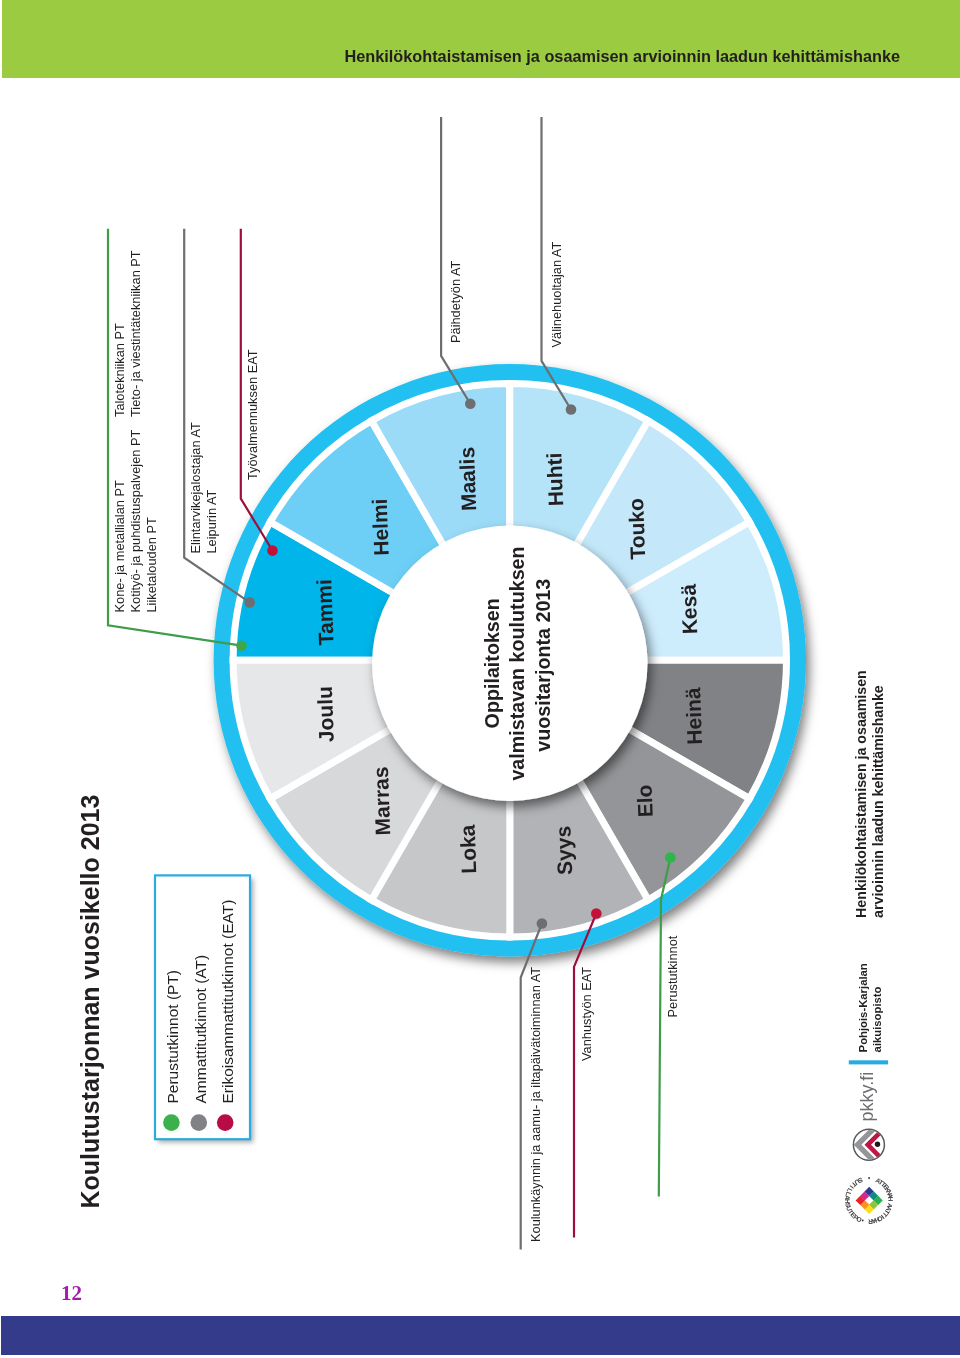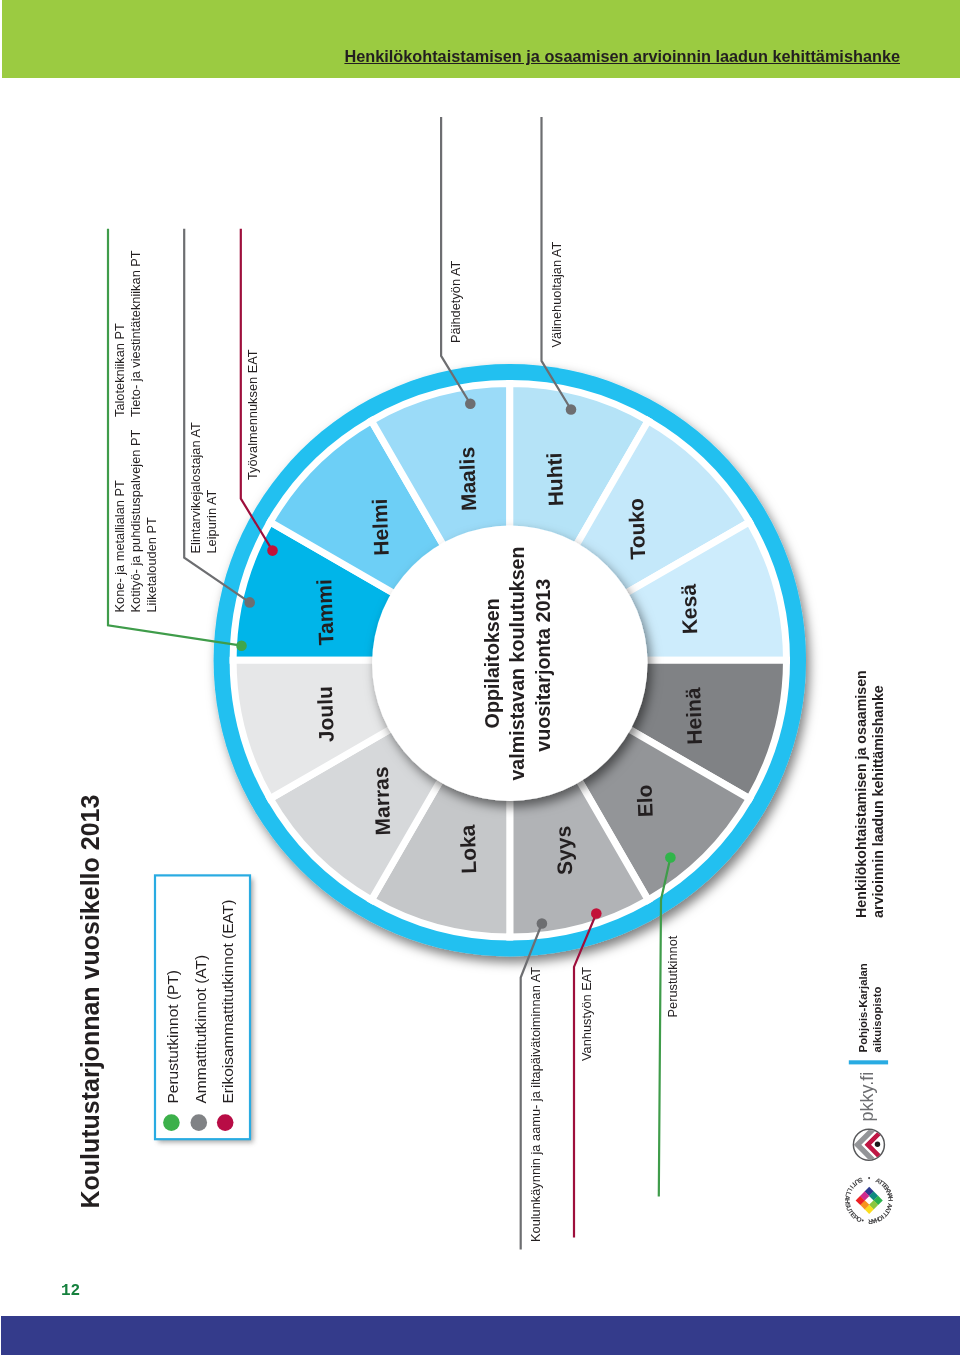--- a/index.html
+++ b/index.html
@@ -1,21 +1,21 @@
 <!DOCTYPE html>
 <html><head>
 <meta charset="utf-8">
 <style>
   html,body{margin:0;padding:0;}
   body{width:960px;height:1358px;background:#fff;font-family:"Liberation Sans",sans-serif;overflow:hidden;position:relative;}
   .page{position:absolute;left:0;top:0;width:960px;height:1358px;}
   #hdr{position:absolute;left:2px;top:0;width:958px;height:78px;background:#9bcb41;}
-  #hdr-title{position:absolute;right:60px;top:48px;font-size:16.3px;font-weight:bold;color:#231f20;line-height:1;text-decoration:underline;}
+  #hdr-title{position:absolute;right:60px;top:48px;font-size:16.3px;font-weight:bold;color:#231f20;line-height:1;}
   #footer{position:absolute;left:1px;top:1316px;width:959px;height:39px;background:#343b8b;}
-  #pageno{position:absolute;left:61px;top:1283px;font-family:Liberation Mono, monospace;font-weight:bold;font-size:16px;color:#15803d;line-height:1;}
+  #pageno{position:absolute;left:61px;top:1283px;font-family:Liberation Serif, serif;font-weight:bold;font-size:21px;color:#a21caf;line-height:1;}
   svg.wheel{position:absolute;left:0;top:0;width:960px;height:1358px;overflow:visible;}
 </style>
 </head>
 <body>
 
 <div class="page">
   <div id="hdr">
     <div id="hdr-title">Henkilökohtaistamisen ja osaamisen arvioinnin laadun kehittämishanke</div>
   </div>
 

